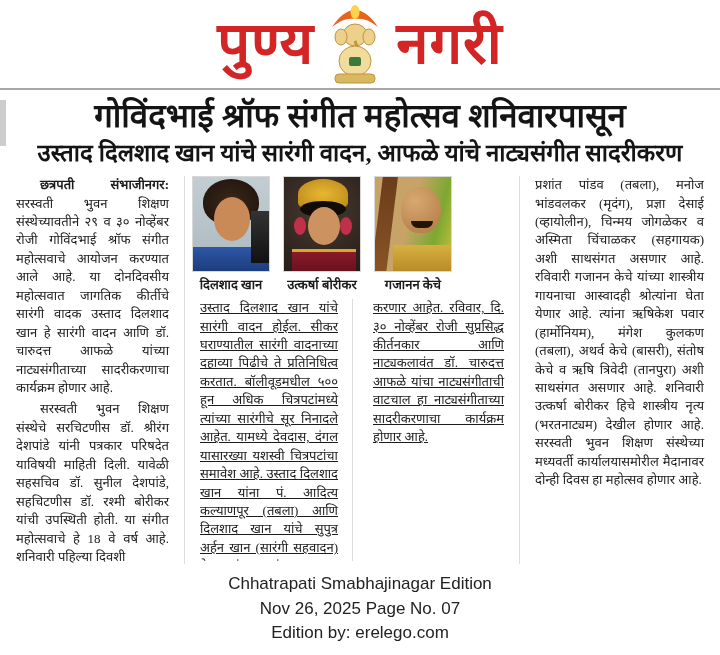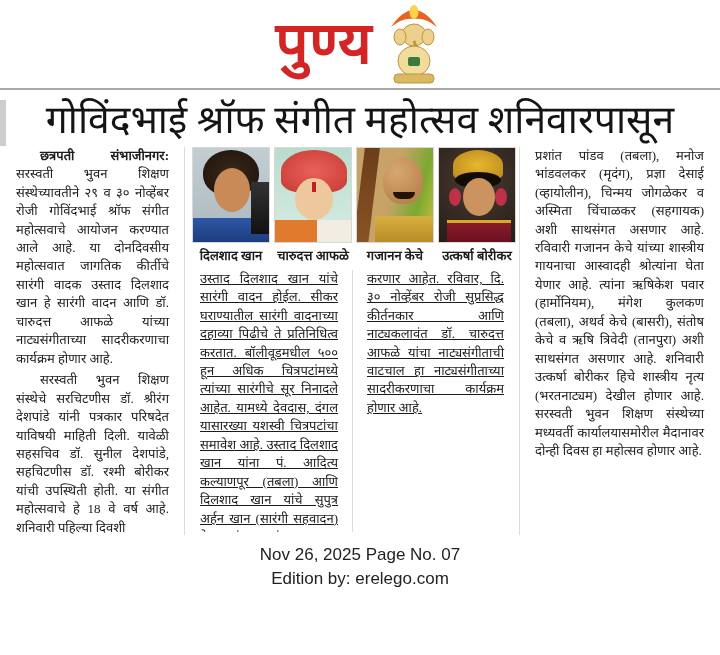--- a/index.html
+++ b/index.html
@@ -15,39 +15,39 @@
     position:relative;width:720px;height:655px;overflow:hidden;background:#ffffff;
     font-family:"Liberation Serif","DejaVu Serif",serif;color:var(--body-text);
   }
   
   .masthead{height:88px;display:flex;justify-content:center;align-items:center;gap:10px;}
   .mast-title{font-size:58px;font-weight:800;color:var(--masthead-red);line-height:1;letter-spacing:1px;}
   .ganesha{display:inline-block;height:86px;}
   .rule{border-bottom:2px solid var(--rule-gray);margin:0 0 2px 0;}
   .edge-artifact{position:absolute;left:0;top:100px;width:6px;height:46px;background:#cdcdcd;}
   
-  .headline{font-size:39px;font-weight:400;color:var(--headline-black);text-align:center;margin:6px 10px 2px;line-height:1.25;}
+  .headline{font-size:33px;font-weight:700;color:var(--headline-black);text-align:center;margin:6px 10px 2px;line-height:1.25;}
   .subheadline{font-size:24px;font-weight:700;color:var(--headline-black);text-align:center;margin:0 10px 8px;line-height:1.2;}
   
   .content{display:flex;padding:0 8px;height:388px;overflow:hidden;}
   .col{overflow:hidden;}
   .col p{font-size:13px;line-height:1.42;text-align:justify;margin:0 8px 3px;}
   .indent{text-indent:24px;}
   .lead{font-weight:800;}
   .col1{width:176px;padding-right:7px;}
   .middle{width:336px;border-left:1px solid var(--col-rule);border-right:1px solid var(--col-rule);padding:0 7px;}
   .col4{flex:1;padding-left:7px;}
   
-  .photos{display:flex;gap:4px;}
+  .photos{display:flex;gap:13px;}
   .photo{margin:0;width:78px;}
   .pic{position:relative;width:78px;height:96px;overflow:hidden;border:1px solid #d8d8d8;}
   .photo figcaption{font-weight:800;font-size:13px;text-align:center;margin-top:3px;white-space:nowrap;}
   .midcols{display:flex;margin-top:6px;height:262px;overflow:hidden;text-decoration:underline;}
   .col2{width:50%;padding-right:6px;}
-  .col3{width:50%;border-left:1px solid var(--col-rule);padding-left:6px;}
+  .col3{width:50%;border-left:1px solid var(--col-rule);padding-left:12px;}
   
   .abs{position:absolute;}
   .pic1{background:linear-gradient(#c3ced3,#aab9c0);}
   .pic1 .hair{left:10px;top:2px;width:56px;height:46px;border-radius:50% 50% 45% 45%;background:radial-gradient(#3a281a,#1d120a);}
   .pic1 .face{left:21px;top:20px;width:36px;height:44px;border-radius:50%;background:#c98a58;}
   .pic1 .shirt{left:0;bottom:0;width:100%;height:24px;background:linear-gradient(#2d57a6,#1d3c7d);}
   .pic1 .gear{right:0;bottom:8px;width:18px;height:52px;background:linear-gradient(#333,#111);}
   .pic2{background:linear-gradient(#b9dccd,#d8ece2);}
   .pic2 .turban{left:6px;top:2px;width:66px;height:42px;border-radius:55% 55% 30% 30%;background:radial-gradient(#e8615a,#c83a34);}
   .pic2 .face{left:20px;top:30px;width:38px;height:42px;border-radius:50%;background:#ecc89c;}
@@ -81,26 +81,28 @@
         <ellipse cx="31" cy="11" rx="4.5" ry="7" fill="#ffd24a"></ellipse>
         <ellipse cx="31" cy="34" rx="12" ry="11" fill="#ecd08c" stroke="#bf9440" stroke-width="1"></ellipse>
         <ellipse cx="17" cy="36" rx="6" ry="8" fill="#ecd08c" stroke="#bf9440" stroke-width="1"></ellipse>
         <ellipse cx="45" cy="36" rx="6" ry="8" fill="#ecd08c" stroke="#bf9440" stroke-width="1"></ellipse>
         <path d="M31 40 q4 8 -2 14" stroke="#bf9440" stroke-width="3" fill="none"></path>
         <ellipse cx="31" cy="60" rx="16" ry="15" fill="#f2dc9c" stroke="#bf9440" stroke-width="1"></ellipse>
         <rect x="25" y="56" width="12" height="9" rx="2" fill="#3a7a3a"></rect>
         <rect x="11" y="73" width="40" height="9" rx="4" fill="#d8b860" stroke="#bf9440" stroke-width="1"></rect>
       </svg>
     </span>
+    <span class="mast-title">नगरी</span>
   </header>
 
   <div class="rule"></div>
   <div class="edge-artifact"></div>
 
   <h1 class="headline">गोविंदभाई श्रॉफ संगीत महोत्सव शनिवारपासून</h1>
+  <h2 class="subheadline">उस्ताद दिलशाद खान यांचे सारंगी वादन, आफळे यांचे नाट्यसंगीत सादरीकरण</h2>
 
   <div class="content">
 
     <div class="col col1">
       <p class="indent"><b class="lead">छत्रपती संभाजीनगर:</b> <span>सरस्वती भुवन शिक्षण संस्थेच्यावतीने २९ व ३० नोव्हेंबर रोजी गोविंदभाई श्रॉफ संगीत महोत्सवाचे आयोजन करण्यात आले आहे. या दोनदिवसीय महोत्सवात जागतिक कीर्तीचे सारंगी वादक उस्ताद दिलशाद खान हे सारंगी वादन आणि डॉ. चारुदत्त आफळे यांच्या नाट्यसंगीताच्या सादरीकरणाचा कार्यक्रम होणार आहे.</span></p>
       <p class="indent">सरस्वती भुवन शिक्षण संस्थेचे सरचिटणीस डॉ. श्रीरंग देशपांडे यांनी पत्रकार परिषदेत याविषयी माहिती दिली. यावेळी सहसचिव डॉ. सुनील देशपांडे, सहचिटणीस डॉ. रश्मी बोरीकर यांची उपस्थिती होती. या संगीत महोत्सवाचे हे 18 वे वर्ष आहे. शनिवारी पहिल्या दिवशी</p>
     </div>
 
     <div class="middle">
 
@@ -109,50 +111,41 @@
         <figure class="photo">
           <div class="pic pic1">
             <div class="abs hair"></div>
             <div class="abs face"></div>
             <div class="abs shirt"></div>
             <div class="abs gear"></div>
           </div>
           <figcaption>दिलशाद खान</figcaption>
         </figure>
 
-        <figure class="photo">
-          <div class="pic pic2">
-            <div class="abs turban"></div>
-            <div class="abs face"></div>
-            <div class="abs tilak"></div>
-            <div class="abs shawl"></div>
-          </div>
-          <figcaption>चारुदत्त आफळे</figcaption>
-        </figure>
-
-        <figure class="photo">
-          <div class="pic pic3">
-            <div class="abs tanpura"></div>
-            <div class="abs head"></div>
-            <div class="abs mustache"></div>
-            <div class="abs garb"></div>
-          </div>
-          <figcaption>गजानन केचे</figcaption>
-        </figure>
 
         <figure class="photo">
           <div class="pic pic4">
             <div class="abs crown"></div>
             <div class="abs hairband"></div>
             <div class="abs face"></div>
             <div class="abs flowerL"></div>
             <div class="abs flowerR"></div>
             <div class="abs costume"></div>
           </div>
           <figcaption>उत्कर्षा बोरीकर</figcaption>
+        </figure>
+
+        <figure class="photo">
+          <div class="pic pic3">
+            <div class="abs tanpura"></div>
+            <div class="abs head"></div>
+            <div class="abs mustache"></div>
+            <div class="abs garb"></div>
+          </div>
+          <figcaption>गजानन केचे</figcaption>
         </figure>
 
       </div>
 
       <div class="midcols">
         <div class="col col2">
           <p>उस्ताद दिलशाद खान यांचे सारंगी वादन होईल. सीकर घराण्यातील सारंगी वादनाच्या दहाव्या पिढीचे ते प्रतिनिधित्व करतात. बॉलीवूडमधील ५०० हून अधिक चित्रपटांमध्ये त्यांच्या सारंगीचे सूर निनादले आहेत. यामध्ये देवदास, दंगल यासारख्या यशस्वी चित्रपटांचा समावेश आहे. उस्ताद दिलशाद खान यांना पं. आदित्य कल्याणपूर (तबला) आणि दिलशाद खान यांचे सुपुत्र अर्हन खान (सारंगी सहवादन) हे कलावंत साथसंगत</p>
         </div>
         <div class="col col3">
           <p>करणार आहेत. रविवार, दि. ३० नोव्हेंबर रोजी सुप्रसिद्ध कीर्तनकार आणि नाट्यकलावंत डॉ. चारुदत्त आफळे यांचा नाट्यसंगीताची वाटचाल हा नाट्यसंगीताच्या सादरीकरणाचा कार्यक्रम होणार आहे.</p>
@@ -161,17 +154,18 @@
 
     </div>
 
     <div class="col col4">
       <p>प्रशांत पांडव (तबला), मनोज भांडवलकर (मृदंग), प्रज्ञा देसाई (व्हायोलीन), चिन्मय जोगळेकर व अस्मिता चिंचाळकर (सहगायक) अशी साथसंगत असणार आहे. रविवारी गजानन केचे यांच्या शास्त्रीय गायनाचा आस्वादही श्रोत्यांना घेता येणार आहे. त्यांना ऋषिकेश पवार (हार्मोनियम), मंगेश कुलकण (तबला), अथर्व केचे (बासरी), संतोष केचे व ऋषि त्रिवेदी (तानपुरा) अशी साथसंगत असणार आहे. शनिवारी उत्कर्षा बोरीकर हिचे शास्त्रीय नृत्य (भरतनाट्यम) देखील होणार आहे. सरस्वती भुवन शिक्षण संस्थेच्या मध्यवर्ती कार्यालयासमोरील मैदानावर दोन्ही दिवस हा महोत्सव होणार आहे.</p>
     </div>
 
   </div>
 
   <footer class="footer">
+    <div>Chhatrapati Smabhajinagar Edition</div>
     <div>Nov 26, 2025 Page No. 07</div>
     <div>Edition by: erelego.com</div>
   </footer>
 
 </div>
 
 </body></html>

